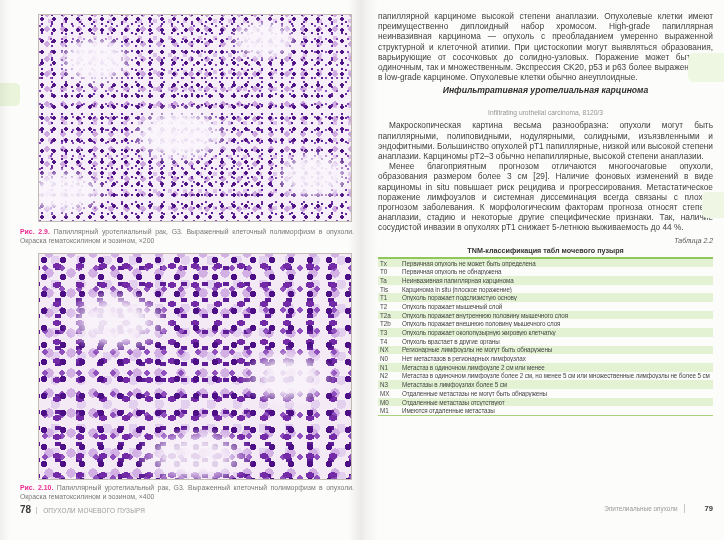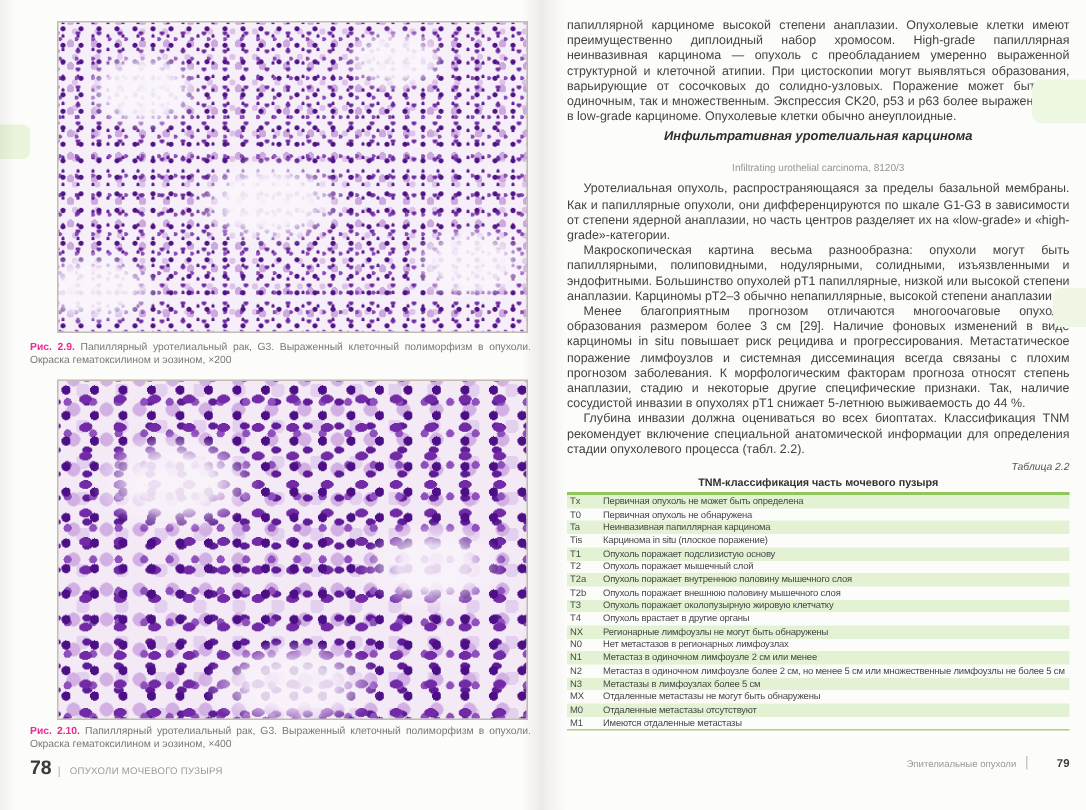--- a/index.html
+++ b/index.html
@@ -52,21 +52,21 @@
       radial-gradient(circle 5px   at 4px 4px, #e3cfee 99%, rgba(227,207,238,0));
     background-size:100% 100%,100% 100%,100% 100%,
       19px 17px,23px 19px,17px 21px,21px 16px,22px 20px,26px 24px;
     background-position:0 0,0 0,0 0, 0 0,6px 9px,3px 2px,10px 5px,2px 11px,12px 2px;
     background-repeat:no-repeat,no-repeat,no-repeat,repeat,repeat,repeat,repeat,repeat,repeat;
   }
   .cap{position:absolute;left:20px;width:334px;font-size:6.9px;line-height:8.8px;color:#787878;text-align:justify;}
   .cap1{top:228px;} .cap2{top:484px;}
   .figlab{color:#ec2a90;font-weight:bold;}
   .footer-l{position:absolute;left:20px;top:504px;width:334px;font-size:6.4px;color:#9a9a9a;}
-  .footer-l .pagenum{color:#3c3c3c;font-weight:bold;font-size:13px;margin-right:5px;}
+  .footer-l .pagenum{color:#3c3c3c;font-weight:bold;font-size:10px;margin-right:5px;}
   .footer-l .chapter{border-left:1px solid #c9c9c9;padding-left:6px;letter-spacing:.2px;}
   .tab-left{position:absolute;left:0;top:83px;width:20px;height:23px;background:#e9f4da;border-radius:0 5px 5px 0;}
   .tab-r1{position:absolute;left:688px;top:53px;width:36px;height:29px;background:#eef7e1;border-radius:6px 0 0 6px;}
   .tab-r2{position:absolute;left:702px;top:192px;width:22px;height:26px;background:#eff7e4;border-radius:5px 0 0 5px;}
   
   .textcol{position:absolute;left:16px;top:11px;width:335px;}
   .body{font-size:8.3px;line-height:10.2px;text-align:justify;text-indent:11px;margin:0;color:#434343;}
   .body.nofirst{text-indent:0;}
   h3.head{font-size:8.6px;font-style:italic;font-weight:bold;text-align:center;margin:3px 0 14px;color:#2f2f2f;}
   .sub{font-size:6.7px;color:#959595;text-align:center;margin:0 0 4px;}
@@ -104,30 +104,28 @@
     </div>
     <div class="tab-left"></div>
   </div>
 
   <div class="page right">
     <div class="textcol">
       <p class="body nofirst">папиллярной карциноме высокой степени анаплазии. Опухолевые клетки имеют преимущественно диплоидный набор хромосом. High-grade папиллярная неинвазивная карцинома — опухоль с преобладанием умеренно выраженной структурной и клеточной атипии. При цистоскопии могут выявляться образования, варьирующие от сосочковых до солидно-узловых. Поражение может быть как одиночным, так и множественным. Экспрессия CK20, p53 и p63 более выражена, чем в low-grade карциноме. Опухолевые клетки обычно анеуплоидные.</p>
       <h3 class="head">Инфильтративная уротелиальная карцинома</h3>
       <div class="sub">Infiltrating urothelial carcinoma, 8120/3</div>
 
-        <p class="body alt">Уротелиальная опухоль, распространяющаяся за пределы базальной мембраны. Как и папиллярные опухоли, они дифференцируются по шкале G1-G3 в зависимости от степени ядерной анаплазии, но часть центров разделяет их на «low-grade» и «high-grade»-категории.</p>
 
         <p class="body">Макроскопическая картина весьма разнообразна: опухоли могут быть папиллярными, полиповидными, нодулярными, солидными, изъязвленными и эндофитными. Большинство опухолей pT1 папиллярные, низкой или высокой степени анаплазии. Карциномы pT2–3 обычно непапиллярные, высокой степени анаплазии.</p>
 
         <p class="body alt">Менее благоприятным прогнозом отличаются многоочаговые опухоли, образования размером более 3 см [29]. Наличие фоновых изменений в виде карциномы in situ повышает риск рецидива и прогрессирования. Метастатическое поражение лимфоузлов и системная диссеминация всегда связаны с плохим прогнозом заболевания. К морфологическим факторам прогноза относят степень анаплазии, стадию и некоторые другие специфические признаки. Так, наличие сосудистой инвазии в опухолях pT1 снижает 5-летнюю выживаемость до 44 %.</p>
 
-        <p class="body">Глубина инвазии должна оцениваться во всех биоптатах. Классификация TNM рекомендует включение специальной анатомической информации для определения стадии опухолевого процесса (табл. 2.2).</p>
 
       <div class="tablabel">Таблица 2.2</div>
-      <div class="tabtitle">TNM-классификация часть мочевого пузыря</div>
+      <div class="tabtitle">TNM-классификация табл мочевого пузыря</div>
 
       <div class="tnm">
 
           <div class="trow alt">
             <span class="tcode">Tx</span>
             <span class="tdesc">Первичная опухоль не может быть определена</span>
           </div>
 
           <div class="trow">
             <span class="tcode">T0</span>

